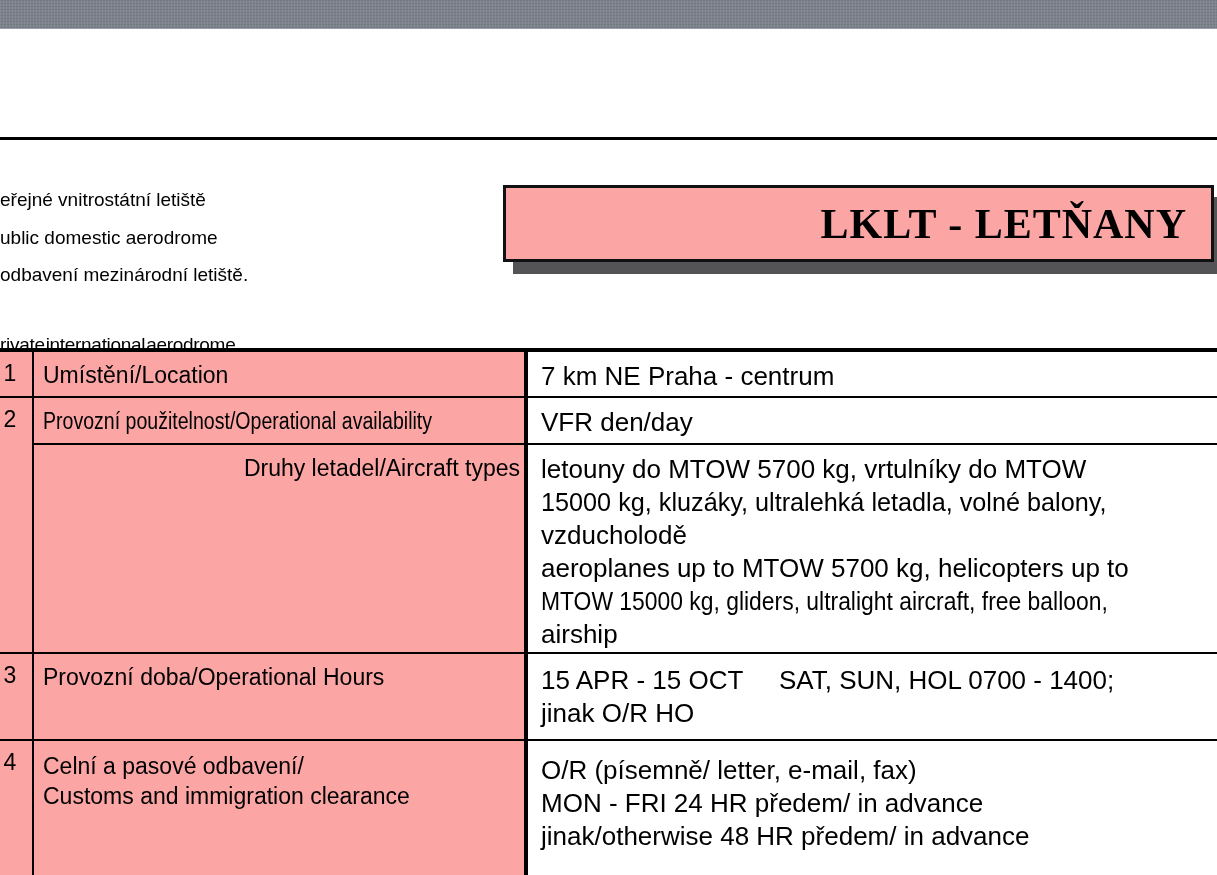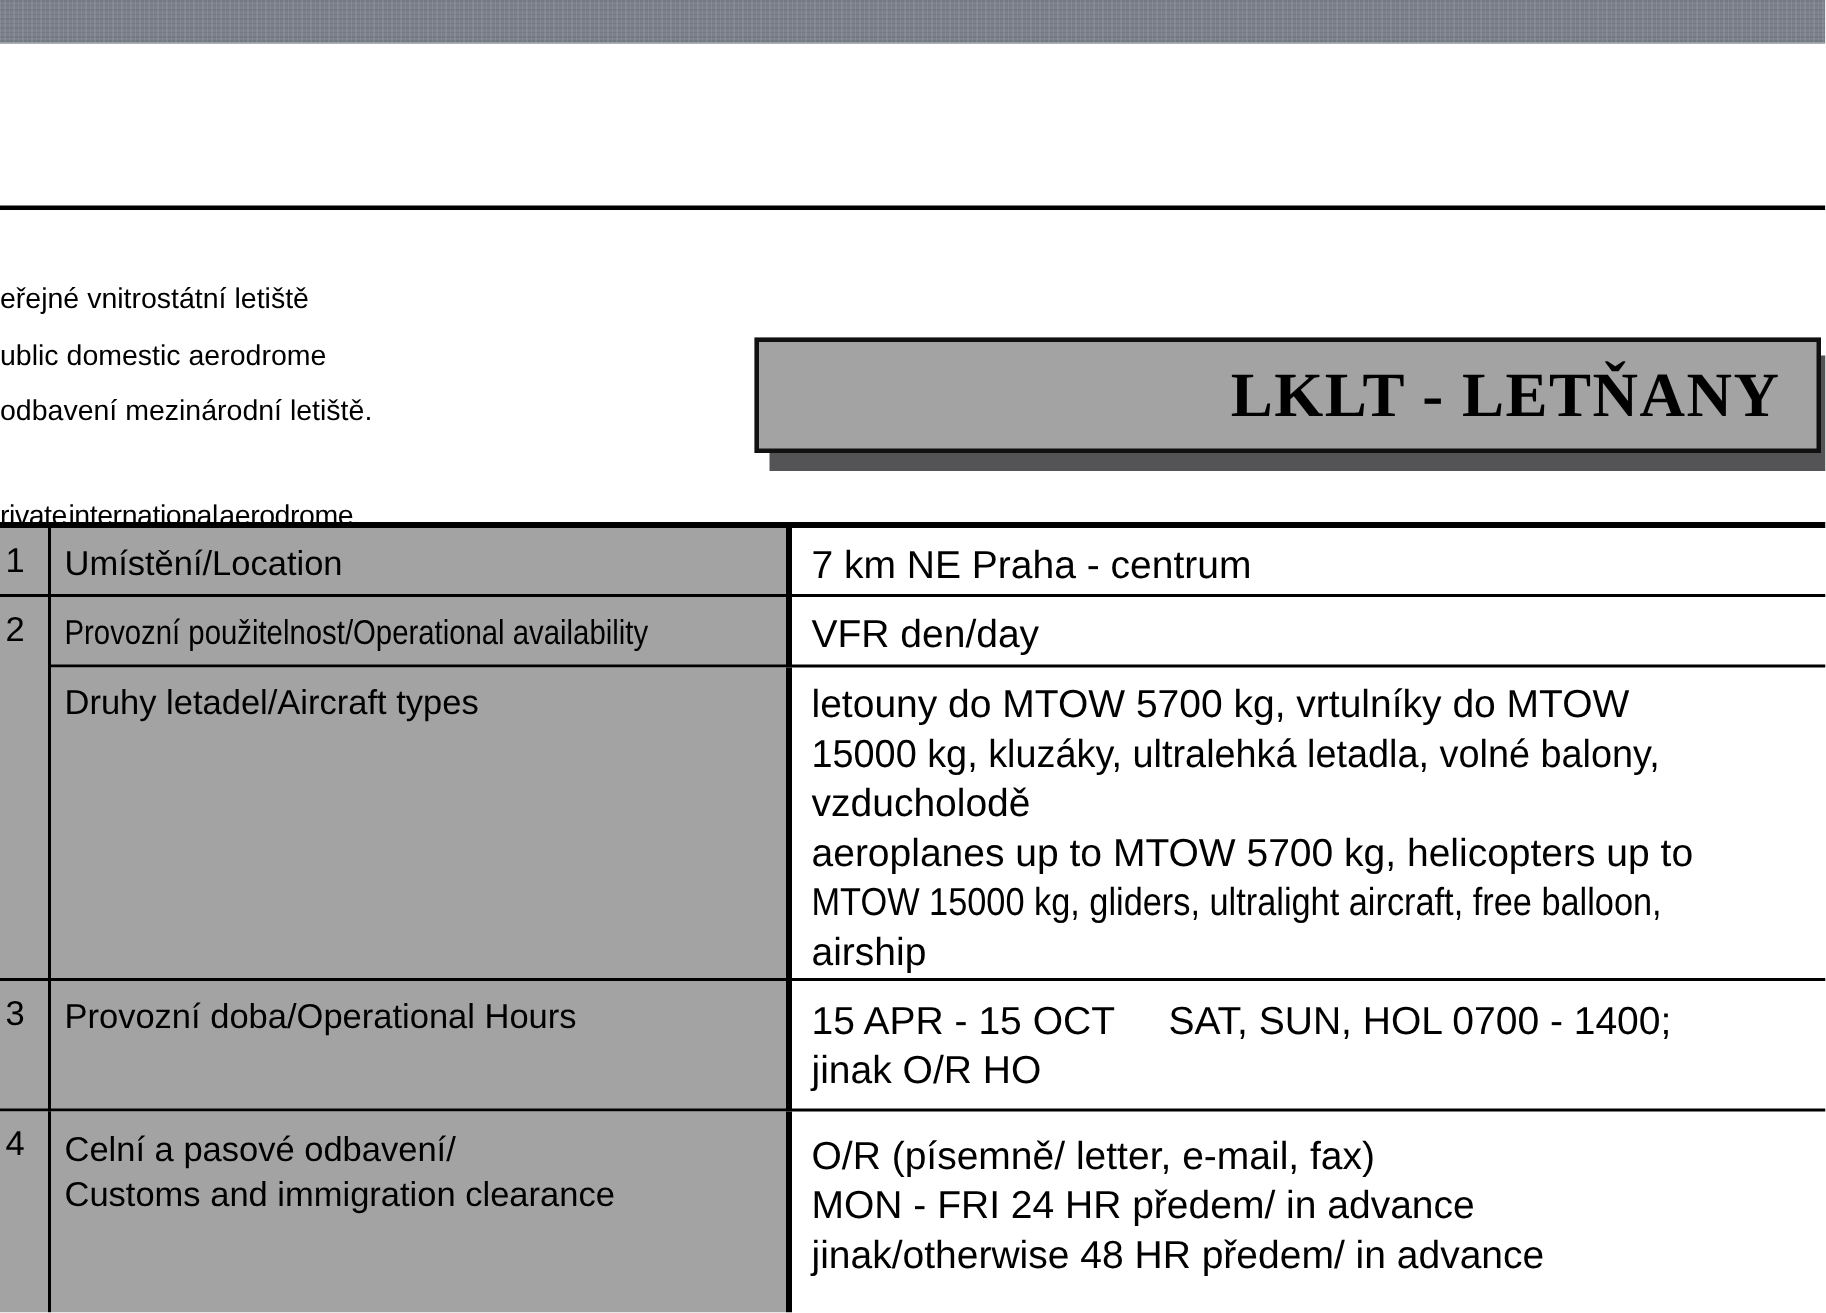--- a/index.html
+++ b/index.html
@@ -51,28 +51,28 @@
     position:absolute;left:-14px;top:348px;
     border-collapse:collapse;table-layout:fixed;
     width:1230px;
   }
   table.aip td{border:2px solid #000;vertical-align:top;overflow:hidden;}
   td.num{width:42px;text-align:center;font-size:23px;padding-top:8px;}
   td.lbl{width:477px;font-size:23px;padding:8px 4px 0 9px;line-height:30px;}
   td.val{width:711px;background:#fff;border-left:4px solid #000 !important;border-right:3px solid #000;
          font-size:26px;line-height:33px;padding:8px 0 0 13px;}
   tr.r-top td{border-top:4px solid #000;}
-  .yellow{background:#a3a3a3;margin-top:40px;}
+  .yellow{background:#fca5a5;}
   tr.h47{height:47px;} tr.h209{height:209px;} tr.h87{height:87px;} tr.h150{height:150px;}
   .fit{display:inline-block;white-space:nowrap;transform-origin:left center;}
   .sx85{transform:scaleX(0.85);}
   .sx97{transform:scaleX(0.97);}
   .sx88{transform:scaleX(0.88);}
   .value-line{display:block;white-space:pre;}
-  .sub-lbl{padding-left:44px;}
+  .sub-lbl{padding-left:44px;text-align:right;}
   td.val.pad10{padding-top:10px;}
   td.val.pad13{padding-top:13px;}
   td.lbl.pad10{padding-top:10px;}
 </style>
 </head>
 <body>
 
 <div id="page">
 
   <div class="top-bar"></div>

